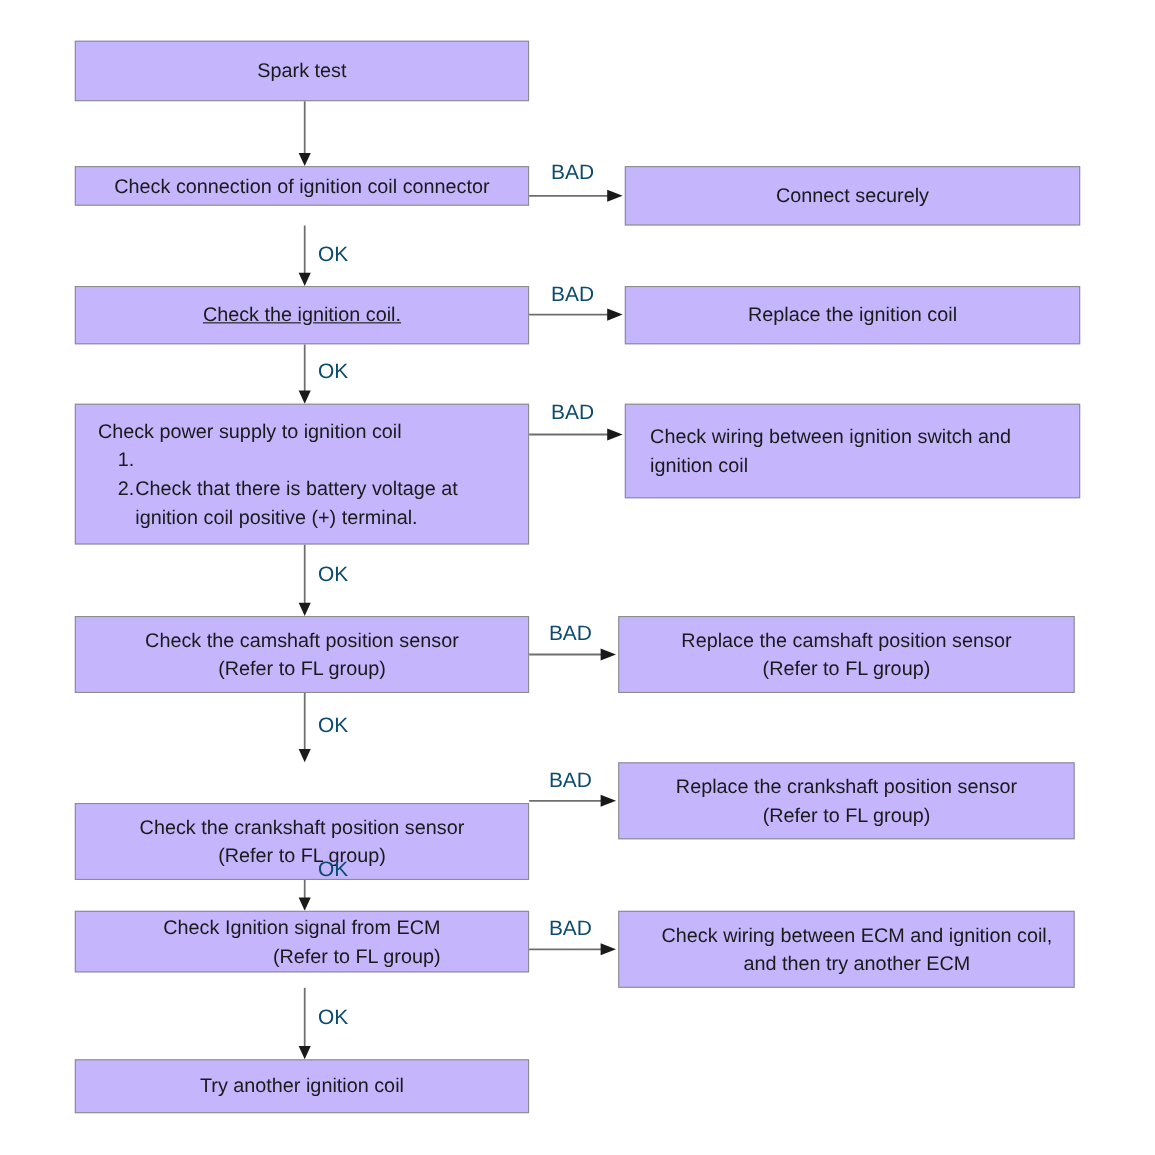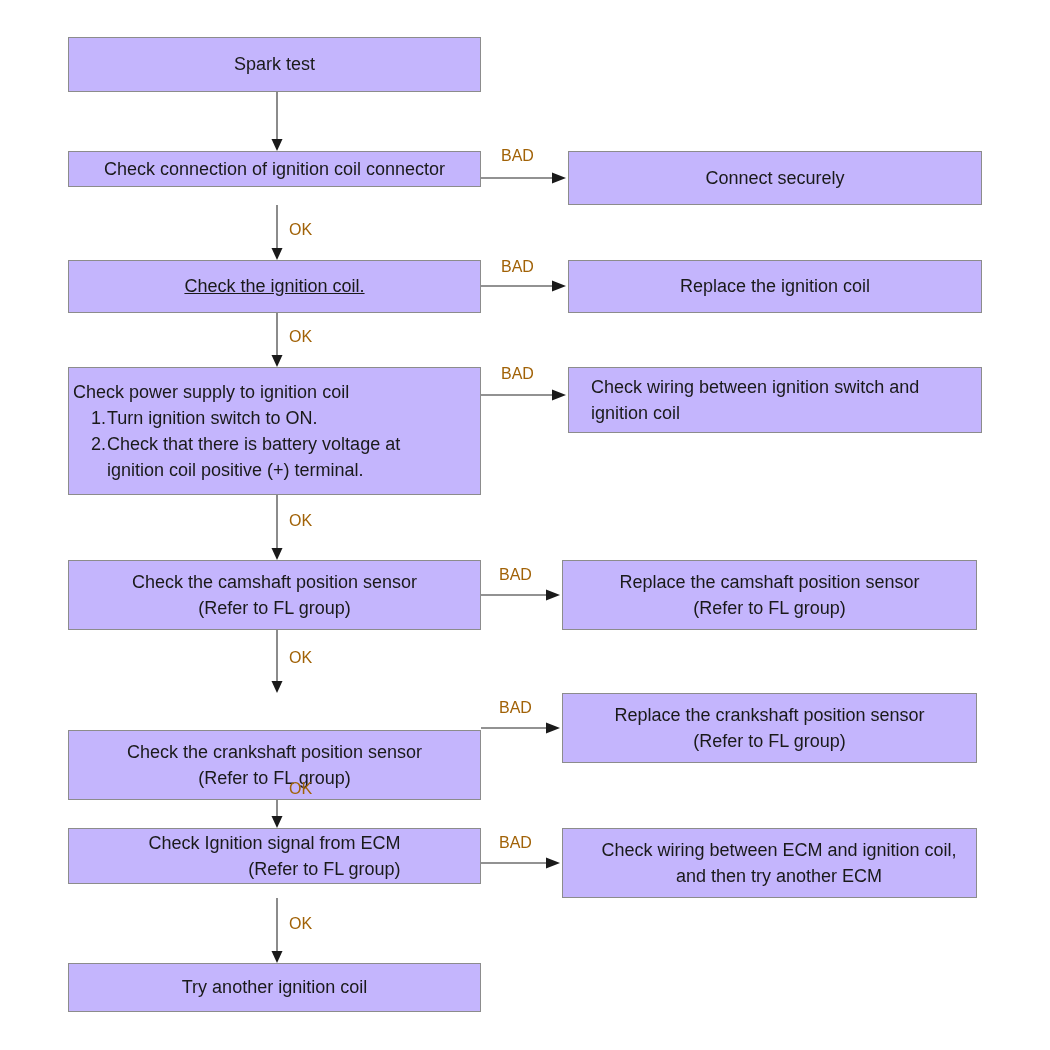--- a/index.html
+++ b/index.html
@@ -43,21 +43,21 @@
     padding-left: 22px;
   }
   .node.align-left .node-text {
     text-align: left;
   }
   
   .node.list-node {
     align-items: center;
     justify-content: flex-start;
     text-align: left;
-    padding-left: 4px;
+    padding-left: 20px;
   }
   .list-body {
     display: block;
     text-align: left;
   }
   .list-title {
     display: block;
     white-space: pre;
   }
   .list-items {
@@ -75,22 +75,22 @@
     padding-left: 18px;
     box-sizing: border-box;
     flex: 0 0 auto;
   }
   .list-items .txt {
     display: block;
     white-space: pre-line;
   }
   .edge-label {
     position: absolute;
-    font-size: 16px;
-    color: #a16207;
+    font-size: 19px;
+    color: #0c4a6e;
     line-height: 1;
     white-space: nowrap;
   }
   svg.edges {
     position: absolute;
     left: 0;
     top: 0;
     width: 1050px;
     height: 1050px;
     pointer-events: none;
@@ -178,21 +178,20 @@
   <div class="node" style="left:68px; top:260px; width:413px; height:53px;text-decoration:underline;">
     <span class="node-text">Check the ignition coil.</span>
   </div>
 
   <div class="node list-node" style="left:68px; top:367px; width:413px; height:128px;">
     <span class="list-body">
       <span class="list-title">Check power supply to ignition coil</span>
       <ul class="list-items">
         <li>
           <span class="num">1.</span>
-          <span class="txt">Turn ignition switch to ON.</span>
         </li>
         <li>
           <span class="num">2.</span>
           <span class="txt">Check that there is battery voltage at
 ignition coil positive (+) terminal.</span>
         </li>
       </ul>
     </span>
   </div>
 
@@ -216,21 +215,21 @@
   </div>
 
   <div class="node" style="left:568px; top:151px; width:414px; height:54px;">
     <span class="node-text">Connect securely</span>
   </div>
 
   <div class="node" style="left:568px; top:260px; width:414px; height:53px;">
     <span class="node-text">Replace the ignition coil</span>
   </div>
 
-  <div class="node align-left" style="left:568px; top:367px; width:414px; height:66px;">
+  <div class="node align-left" style="left:568px; top:367px; width:414px; height:86px;">
     <span class="node-text">Check wiring between ignition switch and
 ignition coil</span>
   </div>
 
   <div class="node" style="left:562px; top:560px; width:415px; height:70px;">
     <span class="node-text">Replace the camshaft position sensor
 (Refer to FL group)</span>
   </div>
 
   <div class="node" style="left:562px; top:693px; width:415px; height:70px;">

